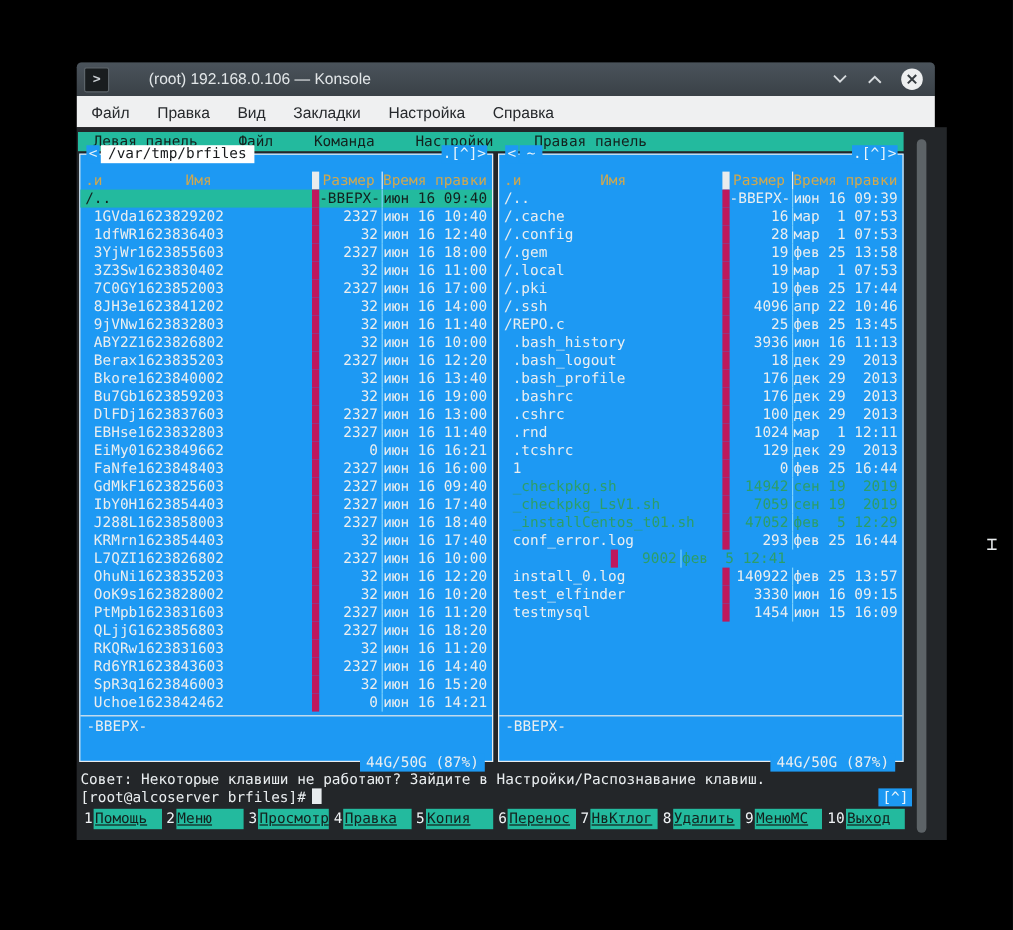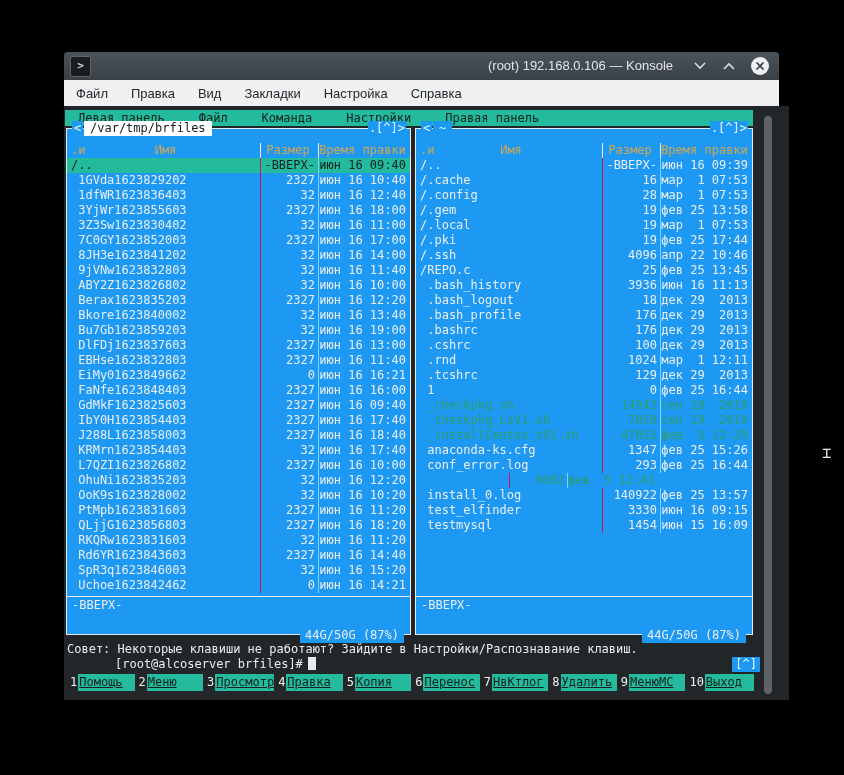--- a/index.html
+++ b/index.html
@@ -17,21 +17,21 @@
     height:28px; background:linear-gradient(#4a535b,#3a4147);
     border-radius:4px 4px 0 0; position:relative;
     display:flex; align-items:center;
   }
   .app-icon {
     width:19px; height:19px; margin-left:6px; background:#191d1f;
     border:1px solid #5c646a; border-radius:2px; color:#cbd0d4;
     font:bold 11px/17px "DejaVu Sans Mono", monospace; text-align:center;
   }
   .win-title {
-    position:absolute; left:60px; right:106px; text-align:right;
+    position:absolute; left:60px; right:106px; text-align:left;
     color:#e2e6e8; font:13px/28px "Liberation Sans", sans-serif;
     white-space:nowrap; overflow:hidden;
   }
   .win-controls { position:absolute; right:10px; top:0; height:28px; display:flex; align-items:center; gap:15px; }
   .win-btn { width:14px; height:14px; display:flex; align-items:center; justify-content:center; }
   .close-circle {
     width:18px; height:18px; border-radius:50%; background:#edeff0;
     display:flex; align-items:center; justify-content:center;
   }
   
@@ -63,36 +63,36 @@
   .chip.mark-l { left:5px; padding:0 2px; color:#eaf4fb; }
   .chip.mark-r { right:4px; padding:0 1px; color:#eaf4fb; }
   .chip.path   { left:17px; padding:0 6px; color:#eaf4fb; }
   .chip.path.active { background:#ffffff; color:#17191b; }
   .hdr { position:absolute; top:14px; left:0; right:0; height:15px; display:flex; color:#d0a84e; }
   .rows { position:absolute; top:29px; left:0; right:0; }
   .row { display:flex; height:15px; }
   .row.sel { background:#23ba9e; color:#13211d; }
   .row.exec { color:#2d9e68;justify-content:center; }
   .c-name { flex:1; padding-left:4px; overflow:hidden; white-space:pre; position:relative; }
-  .c-size { width:58px; text-align:right; padding-right:3px; border-left:1px solid #be185d; white-space:pre; box-sizing:border-box; }
+  .c-size { width:58px; text-align:right; padding-right:3px; border-left:6px solid #be185d; white-space:pre; box-sizing:border-box; }
   .c-time { width:92px; text-align:right; padding-right:4px; border-left:1px solid #7dd3fc; white-space:pre; box-sizing:border-box; }
   .hdr .c-name { text-align:center; }
   .hdr .c-size, .hdr .c-time { text-align:center; border-color:#e9eced; }
   .sort-marker { position:absolute; left:4px; top:0; }
   .mini {
     position:absolute; left:0; right:0; bottom:20px; height:16px;
     border-top:1px solid #e9eced; padding:1px 0 0 5px; box-sizing:content-box;
   }
   .disk {
     position:absolute; bottom:-9px; right:6px; height:15px; line-height:15px;
     background:#1d99f3; padding:0 5px;
   }
   
   .hint   { position:absolute; left:3px; top:536px; }
-  .prompt-line { position:absolute; left:3px; top:551px; right:3px; height:15px;margin-left:48px; }
+  .prompt-line { position:absolute; left:3px; top:551px; right:3px; height:15px; }
   .cursor { display:inline-block; width:8px; height:13px; background:#e8ecee; vertical-align:-2px; margin-left:5px; }
   .hist-btn { position:absolute; right:26px; top:0; background:#1d99f3; color:#eaf4fb; padding:0 3px; }
   .fkeys { position:absolute; left:2px; top:568px; width:688px; height:17px; display:flex; line-height:17px; }
   .fkey { flex:1; display:flex; }
   .fkey .num { color:#f0f3f5; text-align:right; padding:0 1px 0 4px; }
   .fkey .lbl { flex:1; background:#23ba9e; color:#13211d; padding-left:1px; overflow:hidden;text-decoration:underline; }
   .scroll-thumb {
     position:absolute; left:700px; top:10px; width:8px; height:578px;
     background:#5d6367; border-radius:4px;
   }
@@ -401,25 +401,20 @@
             <div class="c-name"> _checkpkg_LsV1.sh</div>
             <div class="c-size">7059</div>
             <div class="c-time">сен 19  2019</div>
           </div>
           <div class="row exec">
             <div class="c-name"> _installCentos_t01.sh</div>
             <div class="c-size">47052</div>
             <div class="c-time">фев  5 12:29</div>
           </div>
           <div class="row">
-            <div class="c-name"> anaconda-ks.cfg</div>
-            <div class="c-size">1347</div>
-            <div class="c-time">фев 25 15:26</div>
-          </div>
-          <div class="row">
             <div class="c-name"> conf_error.log</div>
             <div class="c-size">293</div>
             <div class="c-time">фев 25 16:44</div>
           </div>
           <div class="row exec">
             <div class="c-size">9002</div>
             <div class="c-time">фев  5 12:41</div>
           </div>
           <div class="row">
             <div class="c-name"> install_0.log</div>

